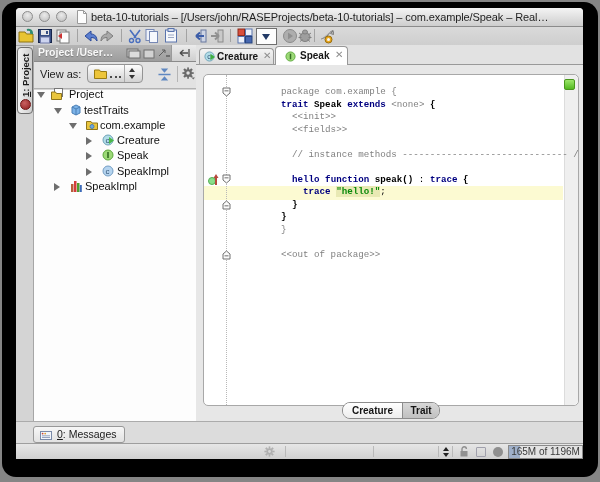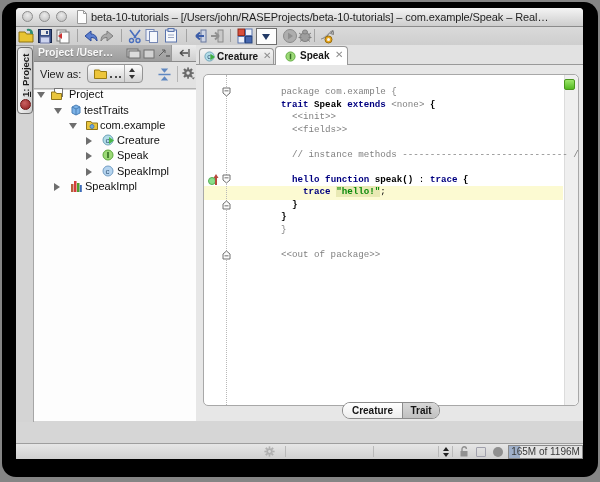--- a/index.html
+++ b/index.html
@@ -386,20 +386,31 @@
       <svg class="abs" style="left:9px;top:99px;" width="6" height="11" viewBox="0 0 6 11">
         <path d="M3 0 L5.5 4 H4 v7 H2 V4 H0.5z" fill="#b5483c"></path>
       </svg>
     </div>
     <div id="seg">
       <div class="s1">Creature</div>
       <div class="s2">Trait</div>
     </div>
   </div>
 
+  <div id="botbar">
+    <div id="msgbtn">
+      <svg class="abs" style="left:6px;top:3.5px;" width="12" height="9" viewBox="0 0 12 9">
+        <rect x="0.5" y="0.5" width="11" height="8" fill="#f2f5fa" stroke="#7a8aa8"></rect>
+        <circle cx="2.6" cy="2.6" r="0.9" fill="#cc4433"></circle>
+        <circle cx="5.2" cy="2.6" r="0.9" fill="#e0a030"></circle>
+        <path d="M2 4.8 h8 M2 6.5 h8" stroke="#8a9ab8" stroke-width="0.9"></path>
+      </svg>
+      <div class="t"><span style="text-decoration:underline">0</span>: Messages</div>
+    </div>
+  </div>
   <div id="statusbar">
     <svg class="abs" style="left:248px;top:2px;" width="11" height="11" viewBox="0 0 14 14">
       <g fill="#b0b0b0">
         <circle cx="7" cy="7" r="4"></circle>
         <circle cx="7" cy="7" r="1.8" fill="#d8d8d8"></circle>
         <rect x="6" y="0.5" width="2" height="3"></rect>
           <rect x="6" y="10.5" width="2" height="3"></rect>
         <rect x="0.5" y="6" width="3" height="2"></rect>
           <rect x="10.5" y="6" width="3" height="2"></rect>
         <rect x="2" y="2" width="2.5" height="2.5" transform="rotate(45 3.2 3.2)"></rect>

